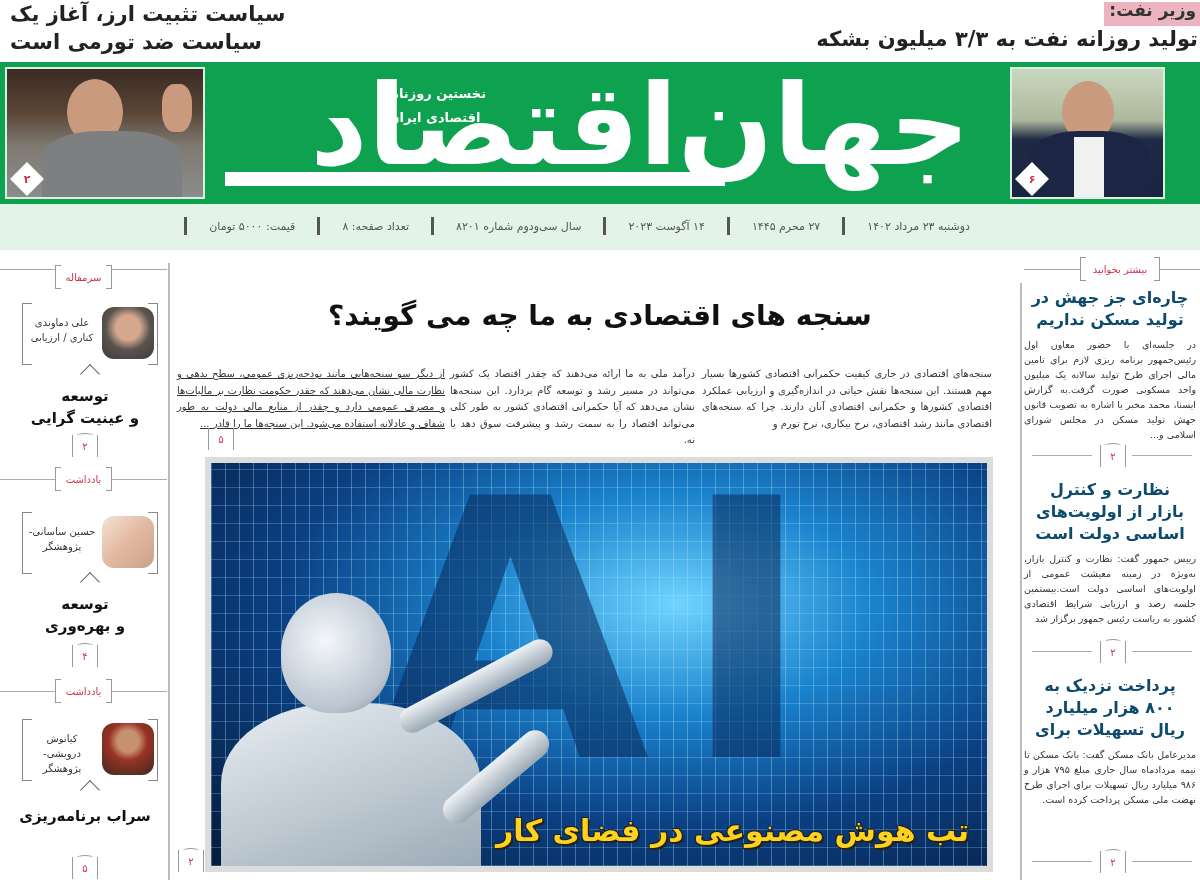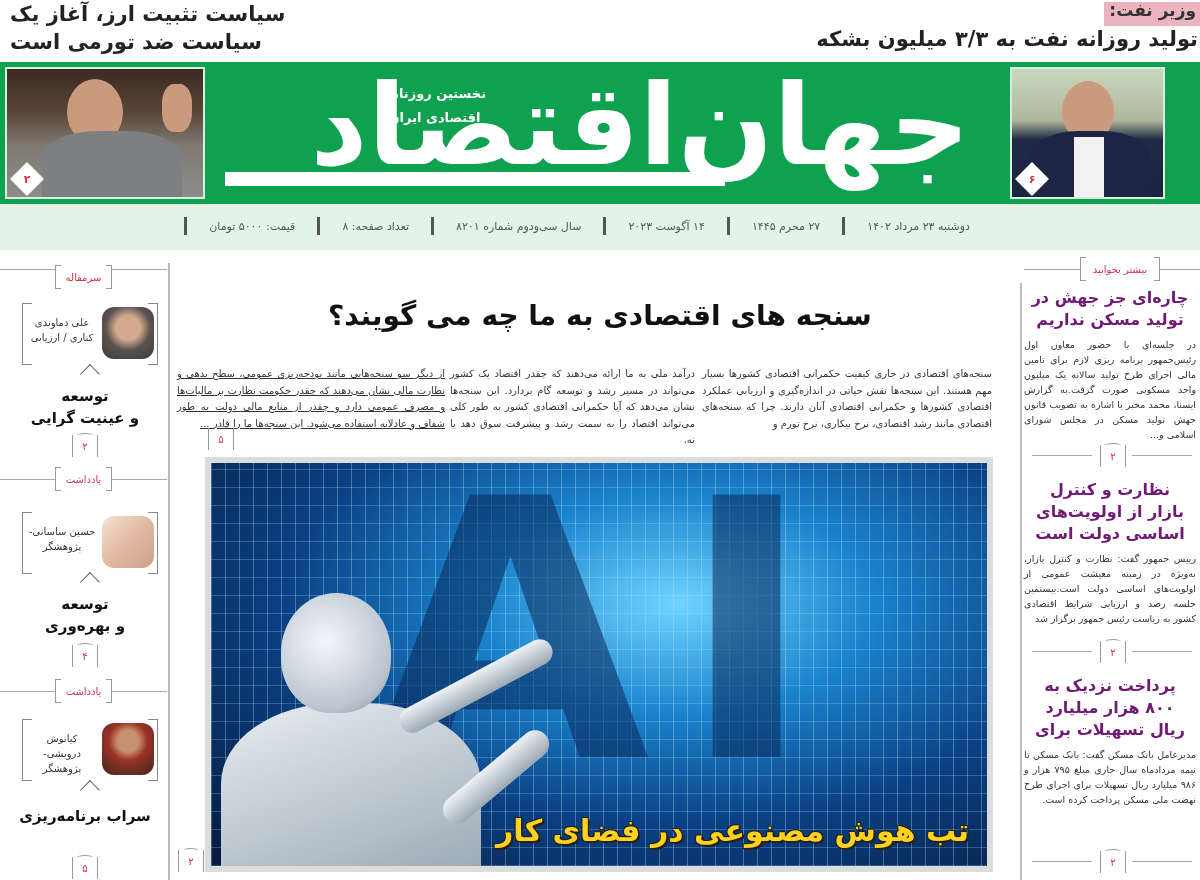--- a/index.html
+++ b/index.html
@@ -56,21 +56,21 @@
   .author-box { position: absolute; left: 22px; width: 136px; height: 62px; }
   .author-box .cb { position: absolute; width: 10px; height: 62px; border: 1px solid #888; }
   .author-box .cb.l { left: 0; border-right: none; }
   .author-box .cb.r { right: 0; border-left: none; }
   .author-box .avatar { position: absolute; right: 4px; top: 4px; width: 52px; height: 52px; border-radius: 12px; }
   .author-box .name { position: absolute; right: 62px; top: 12px; width: 68px; font-size: 10px; color: #333; text-align: center; line-height: 15px; }
   .chev { position: absolute; width: 14px; height: 14px; border-left: 1px solid #666; border-top: 1px solid #666; transform: rotate(45deg); }
   .left-title { position: absolute; left: 10px; width: 150px; text-align: center; font-weight: bold; font-size: 15px; line-height: 22px; color: #111; }
 
   .right-story { position: absolute; left: 14px; width: 172px; }
-  .right-story .title { font-weight: bold; font-size: 16px; text-align: center; line-height: 22px; color: #701a75; }
+  .right-story .title { font-weight: bold; font-size: 16px; text-align: center; line-height: 22px; color: #0c4a6e; }
   .right-story .body { font-size: 9.5px; line-height: 15px; color: #333; text-align: justify; margin-top: 6px; }
 
   
   .main-title { position: absolute; left: 205px; top: 284px; width: 790px; text-align: center; font-weight: bold; font-size: 28px; line-height: 64px; color: #111; letter-spacing: -1px; }
   .lead { position: absolute; top: 366px; font-size: 10px; line-height: 16.5px; color: #333; text-align: justify; }
   .lead.c1 { right: 208px; width: 290px; }
   .lead.c2 { right: 505px; width: 245px; }
   .lead.c3 { right: 755px; width: 268px; text-decoration: underline; }
 
   .hero { position: absolute; left: 205px; top: 457px; width: 788px; height: 415px; background: #dcdcdc; padding: 6px; }

